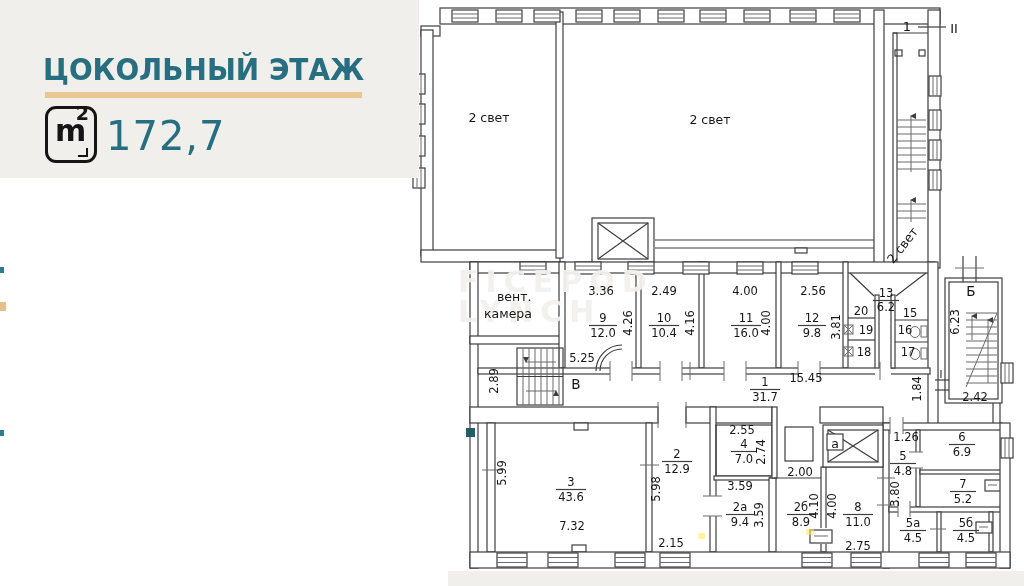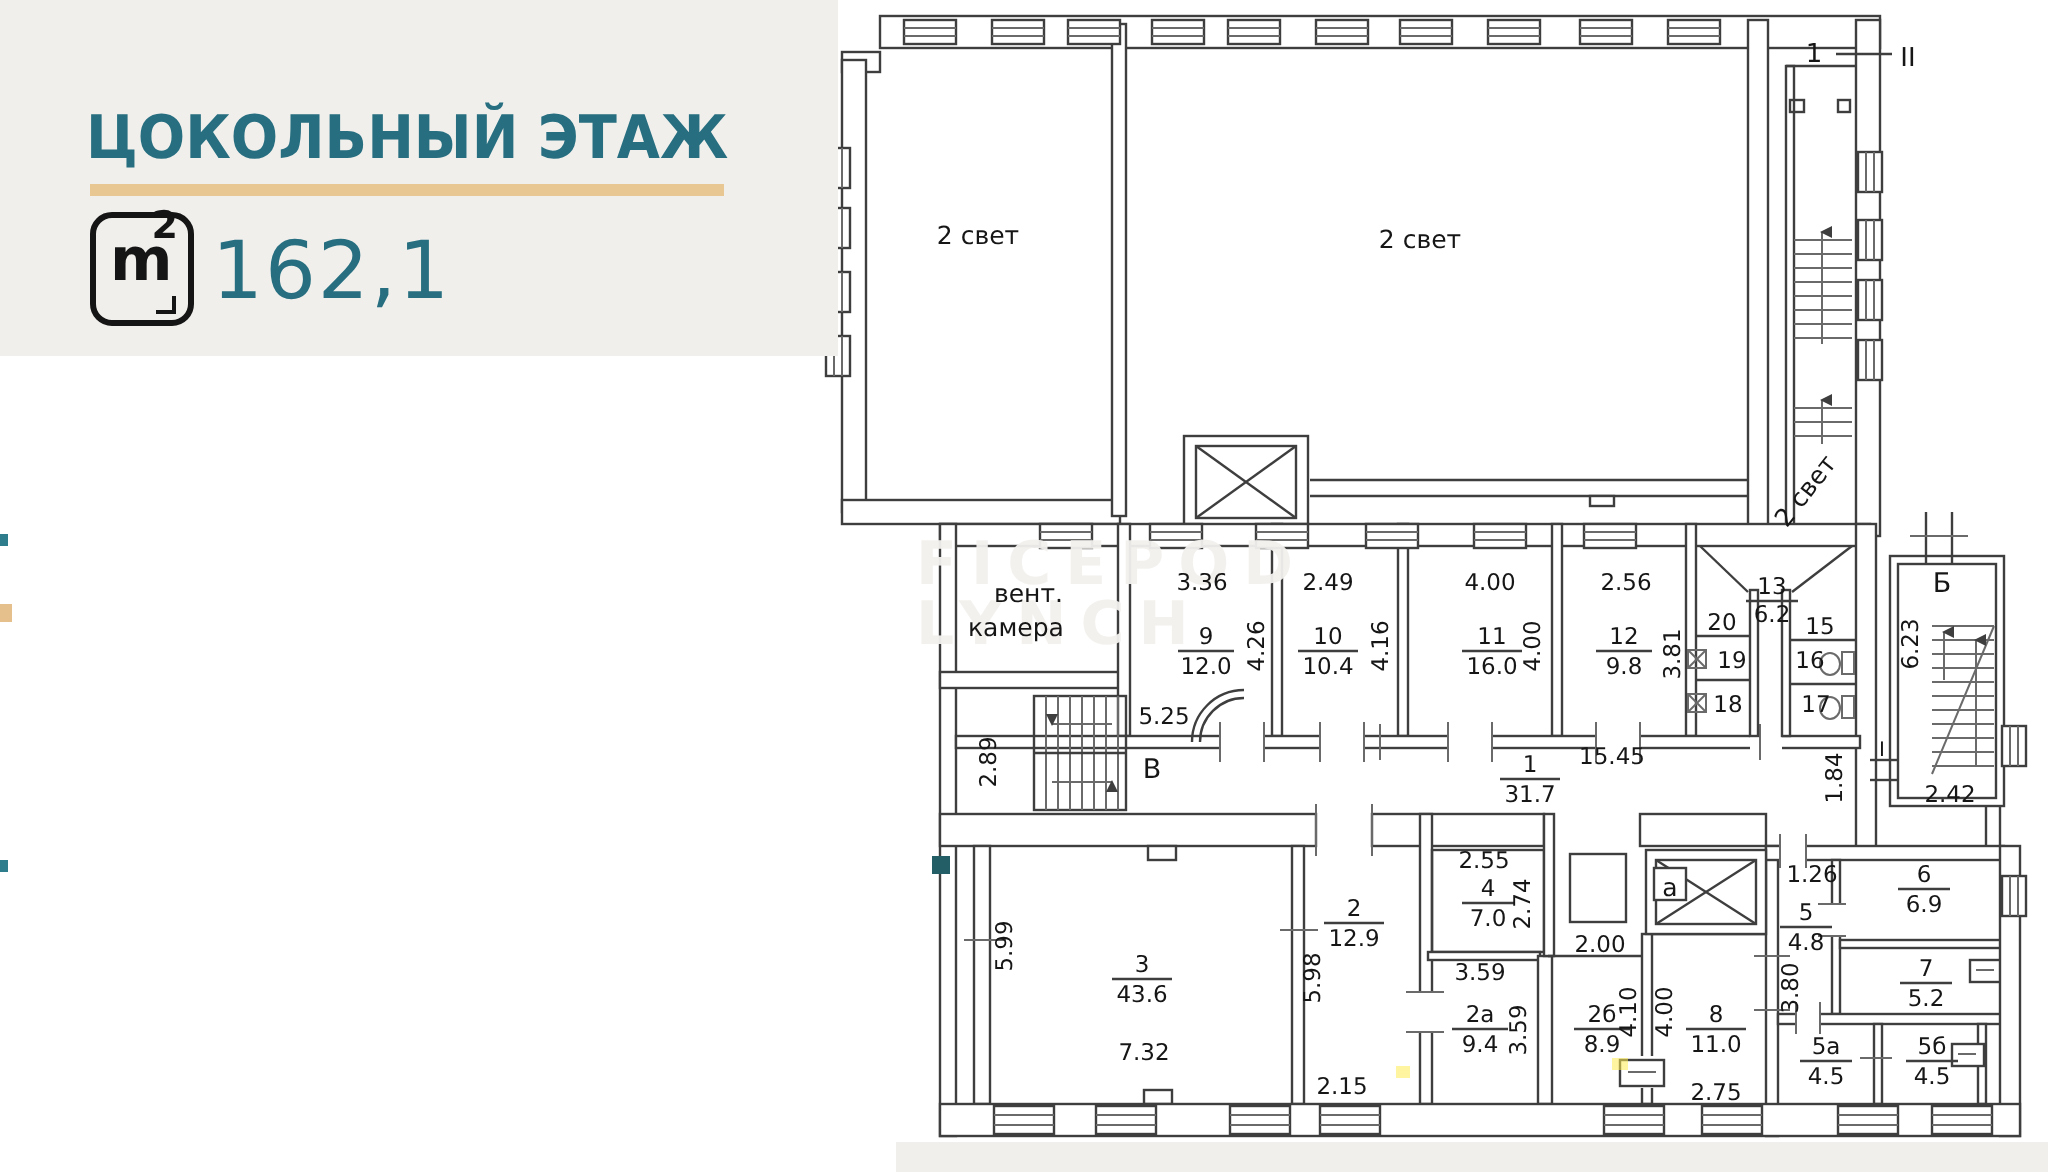--- a/index.html
+++ b/index.html
@@ -453,21 +453,21 @@
 </svg>
 
   <div class="panel-bg"></div>
   <div class="title">ЦОКОЛЬНЫЙ ЭТАЖ</div>
   <div class="underline"></div>
   <div class="m2icon">
     <span class="m">m</span>
     <span class="sup">2</span>
     <span class="corner"></span>
   </div>
-  <div class="area-val">162,1</div>
+  <div class="area-val">172,7</div>
 
   <div class="dot" style="left:0;top:267px;width:4px;height:6px;background:#2e7d8d;"></div>
   <div class="dot" style="left:0;top:302px;width:6px;height:9px;background:#e5c08c;"></div>
   <div class="dot" style="left:0;top:430px;width:4px;height:6px;background:#2e7d8d;"></div>
   <div class="dot" style="left:466px;top:428px;width:9px;height:9px;background:#235e66;"></div>
 
   <div class="bottom-strip"></div>
 </div>
 
 </body></html>

